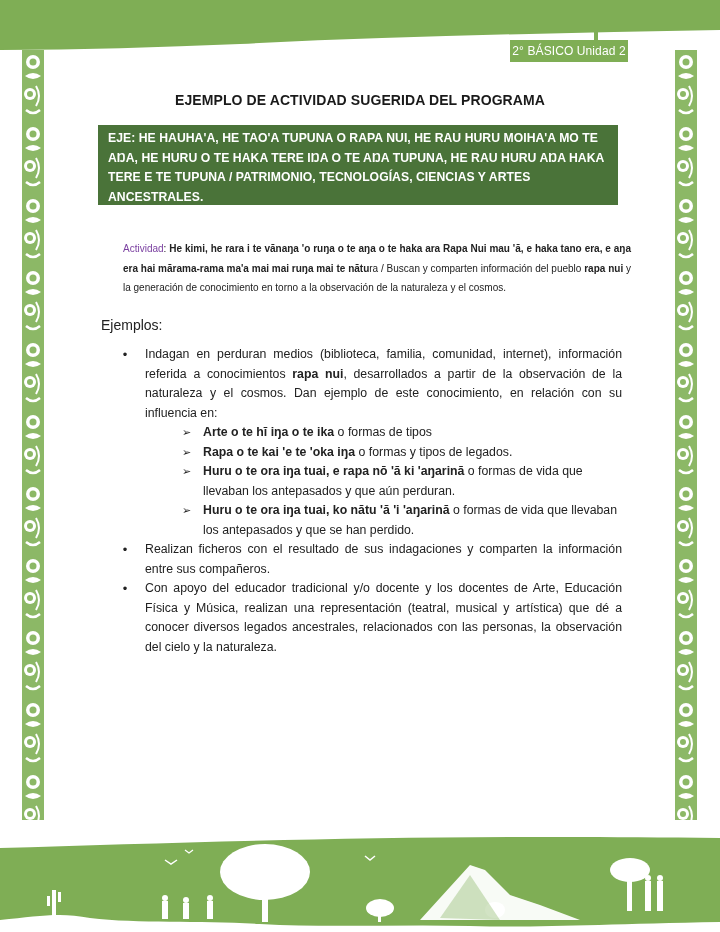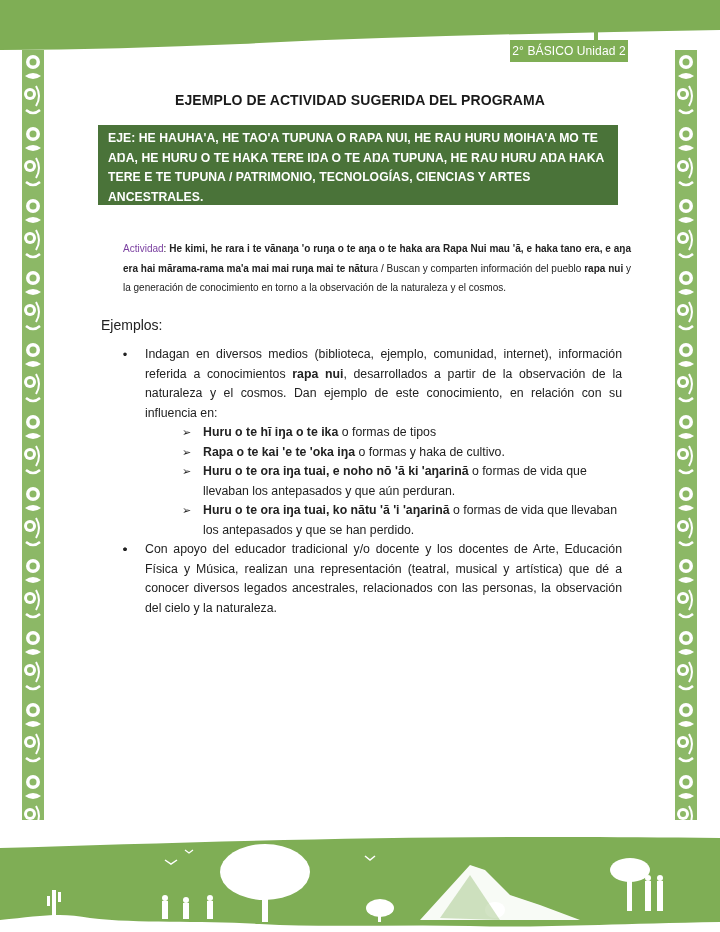--- a/index.html
+++ b/index.html
@@ -137,42 +137,43 @@
 
   <div class="content">
     <p class="activity"><span class="label">Actividad</span><span>: </span><span class="b">He kimi, he rara i te vānaŋa 'o ruŋa o te aŋa o te haka ara Rapa Nui mau 'ā, e haka tano era, e aŋa era hai mārama-rama ma'a mai mai ruŋa mai te nātu</span><span>ra</span><span> / Buscan y comparten información del pueblo </span><span class="b">rapa nui</span><span> y la generación de conocimiento en torno a la observación de la naturaleza y el cosmos.</span></p>
   </div>
 
   <div class="examples-label">Ejemplos:</div>
 
   <div class="bullets">
     <div class="bullet-item">
       <span class="bullet-dot">•</span>
-      <span>Indagan en diversos medios (biblioteca, ejemplo, comunidad, internet), información referida a conocimientos </span><span class="b">rapa nui</span><span>, desarrollados a partir de la observación de la naturaleza y el cosmos. Dan ejemplo de este conocimiento, en relación con su influencia en:</span>
+      <span>Indagan en perduran medios (biblioteca, familia, comunidad, internet), información referida a conocimientos </span><span class="b">rapa nui</span><span>, desarrollados a partir de la observación de la naturaleza y el cosmos. Dan ejemplo de este conocimiento, en relación con su influencia en:</span>
       <div class="sub-list">
         <div class="sub-item">
           <span class="arrow">➢</span>
-          <span class="b">Huru o te hī iŋa o te ika</span><span> o formas de tipos</span>
-        </div>
-        <div class="sub-item">
-          <span class="arrow">➢</span>
-          <span class="b">Rapa o te kai 'e te 'oka iŋa</span><span> o formas y haka de cultivo.</span>
-        </div>
-        <div class="sub-item">
-          <span class="arrow">➢</span>
-          <span class="b">Huru o te ora iŋa tuai, e noho nō 'ā ki 'aŋarinā</span><span> o formas de vida que llevaban los antepasados y que aún perduran.</span>
+          <span class="b">Arte o te hī iŋa o te ika</span><span> o formas de tipos</span>
+        </div>
+        <div class="sub-item">
+          <span class="arrow">➢</span>
+          <span class="b">Rapa o te kai 'e te 'oka iŋa</span><span> o formas y tipos de legados.</span>
+        </div>
+        <div class="sub-item">
+          <span class="arrow">➢</span>
+          <span class="b">Huru o te ora iŋa tuai, e rapa nō 'ā ki 'aŋarinā</span><span> o formas de vida que llevaban los antepasados y que aún perduran.</span>
         </div>
         <div class="sub-item">
           <span class="arrow">➢</span>
           <span class="b">Huru o te ora iŋa tuai, ko nātu 'ā 'i 'aŋarinā</span><span> o formas de vida que llevaban los antepasados y que se han perdido.</span>
         </div>
       </div>
     </div>
     <div class="bullet-item">
       <span class="bullet-dot">•</span>
+      <span>Realizan ficheros con el resultado de sus indagaciones y comparten la información entre sus compañeros.</span>
     </div>
     <div class="bullet-item">
       <span class="bullet-dot">•</span>
       <span>Con apoyo del educador tradicional y/o docente y los docentes de Arte, Educación Física y Música, realizan una representación (teatral, musical y artística) que dé a conocer diversos legados ancestrales, relacionados con las personas, la observación del cielo y la naturaleza.</span>
     </div>
   </div>
 
   <div class="bottom-scene">
     <svg width="720" height="112" viewBox="0 0 720 112">
       <path d="M0 28 C200 22 420 14 720 18 V112 H0 Z" fill="#7fae55"></path>

